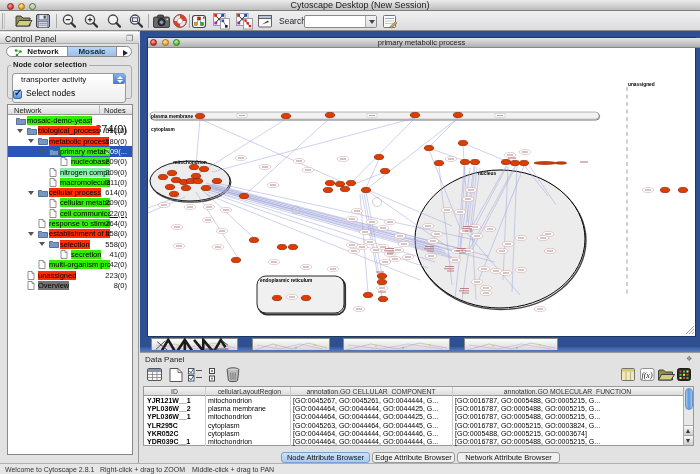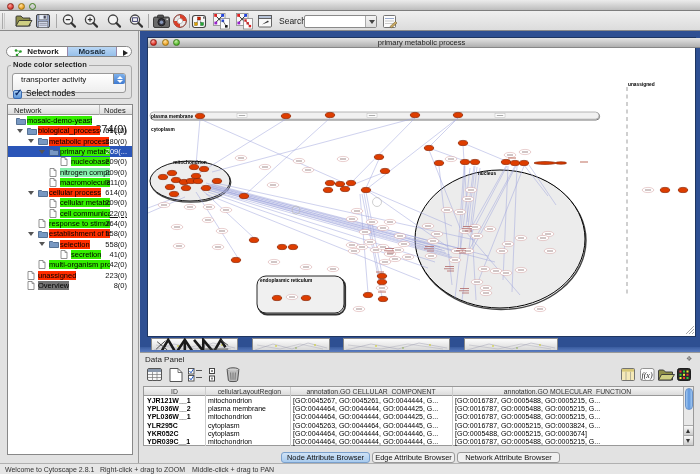--- a/index.html
+++ b/index.html
@@ -1,20 +1,21 @@
 <!DOCTYPE html>
 <html><head><meta charset="utf-8">
 <style>
 * { margin:0; padding:0; box-sizing:border-box; }
 html,body { width:700px; height:474px; overflow:hidden; }
 body { font-family:"Liberation Sans", sans-serif; background:#e3e3e3; position:relative; }
 .abs { position:absolute; }
 </style></head><body>
 
 <div class="abs" style="left:0;top:0;width:700px;height:11px;background:linear-gradient(#ececec,#bdbdbd);border-bottom:1px solid #7e7e7e;">
+<span class="abs" style="left:260px;top:0px;width:200px;text-align:center;font-size:9px;line-height:11px;color:#1c1c1c;">Cytoscape Desktop (New Session)</span>
 <div class="abs" style="left:6.5px;top:2.5px;width:7px;height:7px;border-radius:50%;background:radial-gradient(circle at 35% 30%, #f9a6a0, #e0443a 60%, #a02018);border:0.5px solid #8d241c;"></div>
 <div class="abs" style="left:17.5px;top:2.5px;width:7px;height:7px;border-radius:50%;background:radial-gradient(circle at 35% 30%, #fde2a0, #f0a830 60%, #b4770e);border:0.5px solid #9a7416;"></div>
 <div class="abs" style="left:28.5px;top:2.5px;width:7px;height:7px;border-radius:50%;background:radial-gradient(circle at 35% 30%, #c0eea0, #62bc38 60%, #2e7a12;);border:0.5px solid #3f7d1d;"></div>
 </div>
 <div class="abs" style="left:0;top:11px;width:700px;height:20px;background:linear-gradient(#f0f0f0,#dcdcdc);border-bottom:1px solid #8a8a8a;"></div>
 <svg class="abs" style="left:0;top:11px;" width="700" height="20" viewBox="0 0 700 20" xmlns="http://www.w3.org/2000/svg">
     <line x1="2.5" y1="2" x2="2.5" y2="18" stroke="#aaa"></line>
     <line x1="4.5" y1="2" x2="4.5" y2="18" stroke="#c8c8c8"></line>
     <line x1="56.5" y1="3" x2="56.5" y2="17" stroke="#a8a8a8"></line>
     <line x1="148.5" y1="3" x2="148.5" y2="17" stroke="#a8a8a8"></line>
@@ -117,39 +118,43 @@
 <path d="M7 11.5 L12.5 6.5 L14 8 L8.5 13 Z" fill="#caa964" stroke="#665522" stroke-width="0.5"></path>
     </g>
   </svg>
 <span class="abs" style="left:279px;top:13px;font-size:8.5px;line-height:16px;color:#222;">Search:</span>
 <div class="abs" style="left:304px;top:15px;width:73px;height:13px;background:#fff;border:1px solid #8a8a8a;border-radius:2px;">
 <div class="abs" style="right:0;top:0;width:11px;height:11px;border-left:1px solid #aaa;background:linear-gradient(#f4f4f4,#ddd);">
 <div class="abs" style="left:2.5px;top:4px;width:0;height:0;border-left:3px solid transparent;border-right:3px solid transparent;border-top:4px solid #444;"></div>
 </div>
   </div>
 <div class="abs" style="left:0;top:31px;width:139px;height:432px;background:#e2e2e2;border-right:1px solid #999;">
+<div class="abs" style="left:0;top:1px;width:139px;height:12px;background:linear-gradient(#f6f6f6,#d2d2d2);border-bottom:1px solid #aaa;border-top:1px solid #fff;">
+<span class="abs" style="left:5px;top:0;font-size:8.5px;line-height:12px;color:#222;">Control Panel</span>
+<span class="abs" style="left:126px;top:1px;font-size:8px;color:#666;">❐</span>
+</div>
 
 <div class="abs" style="left:6px;top:15px;width:126px;height:11px;background:#fff;border:1px solid #888;border-radius:6px;overflow:hidden;">
 <div class="abs" style="left:60px;top:0;width:50px;height:11px;background:linear-gradient(#b9d6f4,#8fbbe8);border-left:1px solid #98a;border-right:1px solid #98a;"></div>
 <span class="abs" style="left:14px;top:0;width:44px;text-align:center;font-weight:bold;font-size:8px;line-height:10px;color:#222;">Network</span>
 <span class="abs" style="left:60px;top:0;width:50px;text-align:center;font-weight:bold;font-size:8px;line-height:10px;color:#1a2a3a;">Mosaic</span>
 <div class="abs" style="left:116px;top:2.5px;width:0;height:0;border-top:3px solid transparent;border-bottom:3px solid transparent;border-left:5px solid #222;"></div>
 <svg class="abs" style="left:7px;top:1.5px" width="9" height="8" viewBox="0 0 9 8">
         <circle cx="2" cy="1.5" r="1.3" fill="#2a9a2a"></circle>
         <circle cx="6.5" cy="2.5" r="1.3" fill="#2a9a2a"></circle>
         <circle cx="3" cy="6" r="1.3" fill="#2a9a2a"></circle>
         <line x1="2" y1="1.5" x2="6.5" y2="2.5" stroke="#2a9a2a" stroke-width="0.7"></line>
         <line x1="6.5" y1="2.5" x2="3" y2="6" stroke="#2a9a2a" stroke-width="0.7"></line>
       </svg>
 </div>
 
 <div class="abs" style="left:7px;top:34px;width:125px;height:34px;border:1px solid #aaa;border-radius:3px;"></div>
 <span class="abs" style="left:11px;top:28.5px;background:#e2e2e2;padding:0 2px;font-size:7.5px;font-weight:bold;color:#222;">Node color selection</span>
 
-<div class="abs" style="left:12px;top:42px;width:114px;height:20px;background:linear-gradient(#ffffff,#eee);border:1px solid #999;border-radius:3px;">
+<div class="abs" style="left:12px;top:42px;width:114px;height:30px;background:linear-gradient(#ffffff,#eee);border:1px solid #999;border-radius:3px;">
 <span class="abs" style="left:8px;top:0;font-size:8px;line-height:11px;color:#111;">transporter activity</span>
 <div class="abs" style="right:0px;top:0px;width:12px;height:10px;background:linear-gradient(#7fb2ec,#3f7ad0);border-radius:0 2px 2px 0;border-left:1px solid #888;">
 <div class="abs" style="left:3px;top:1.5px;width:0;height:0;border-left:3px solid transparent;border-right:3px solid transparent;border-bottom:3.5px solid #fff;"></div>
 <div class="abs" style="left:3px;top:5.5px;width:0;height:0;border-left:3px solid transparent;border-right:3px solid transparent;border-top:3.5px solid #fff;"></div>
 </div>
     </div>
 
 <div class="abs" style="left:13px;top:59px;width:9px;height:9px;background:linear-gradient(#a8cdf2,#5b95d8);border:1px solid #3a6ab0;border-radius:2px;">
 <span class="abs" style="left:0px;top:-4.5px;color:#0a2a6a;font-size:10px;font-weight:bold;">✓</span>
 </div>

